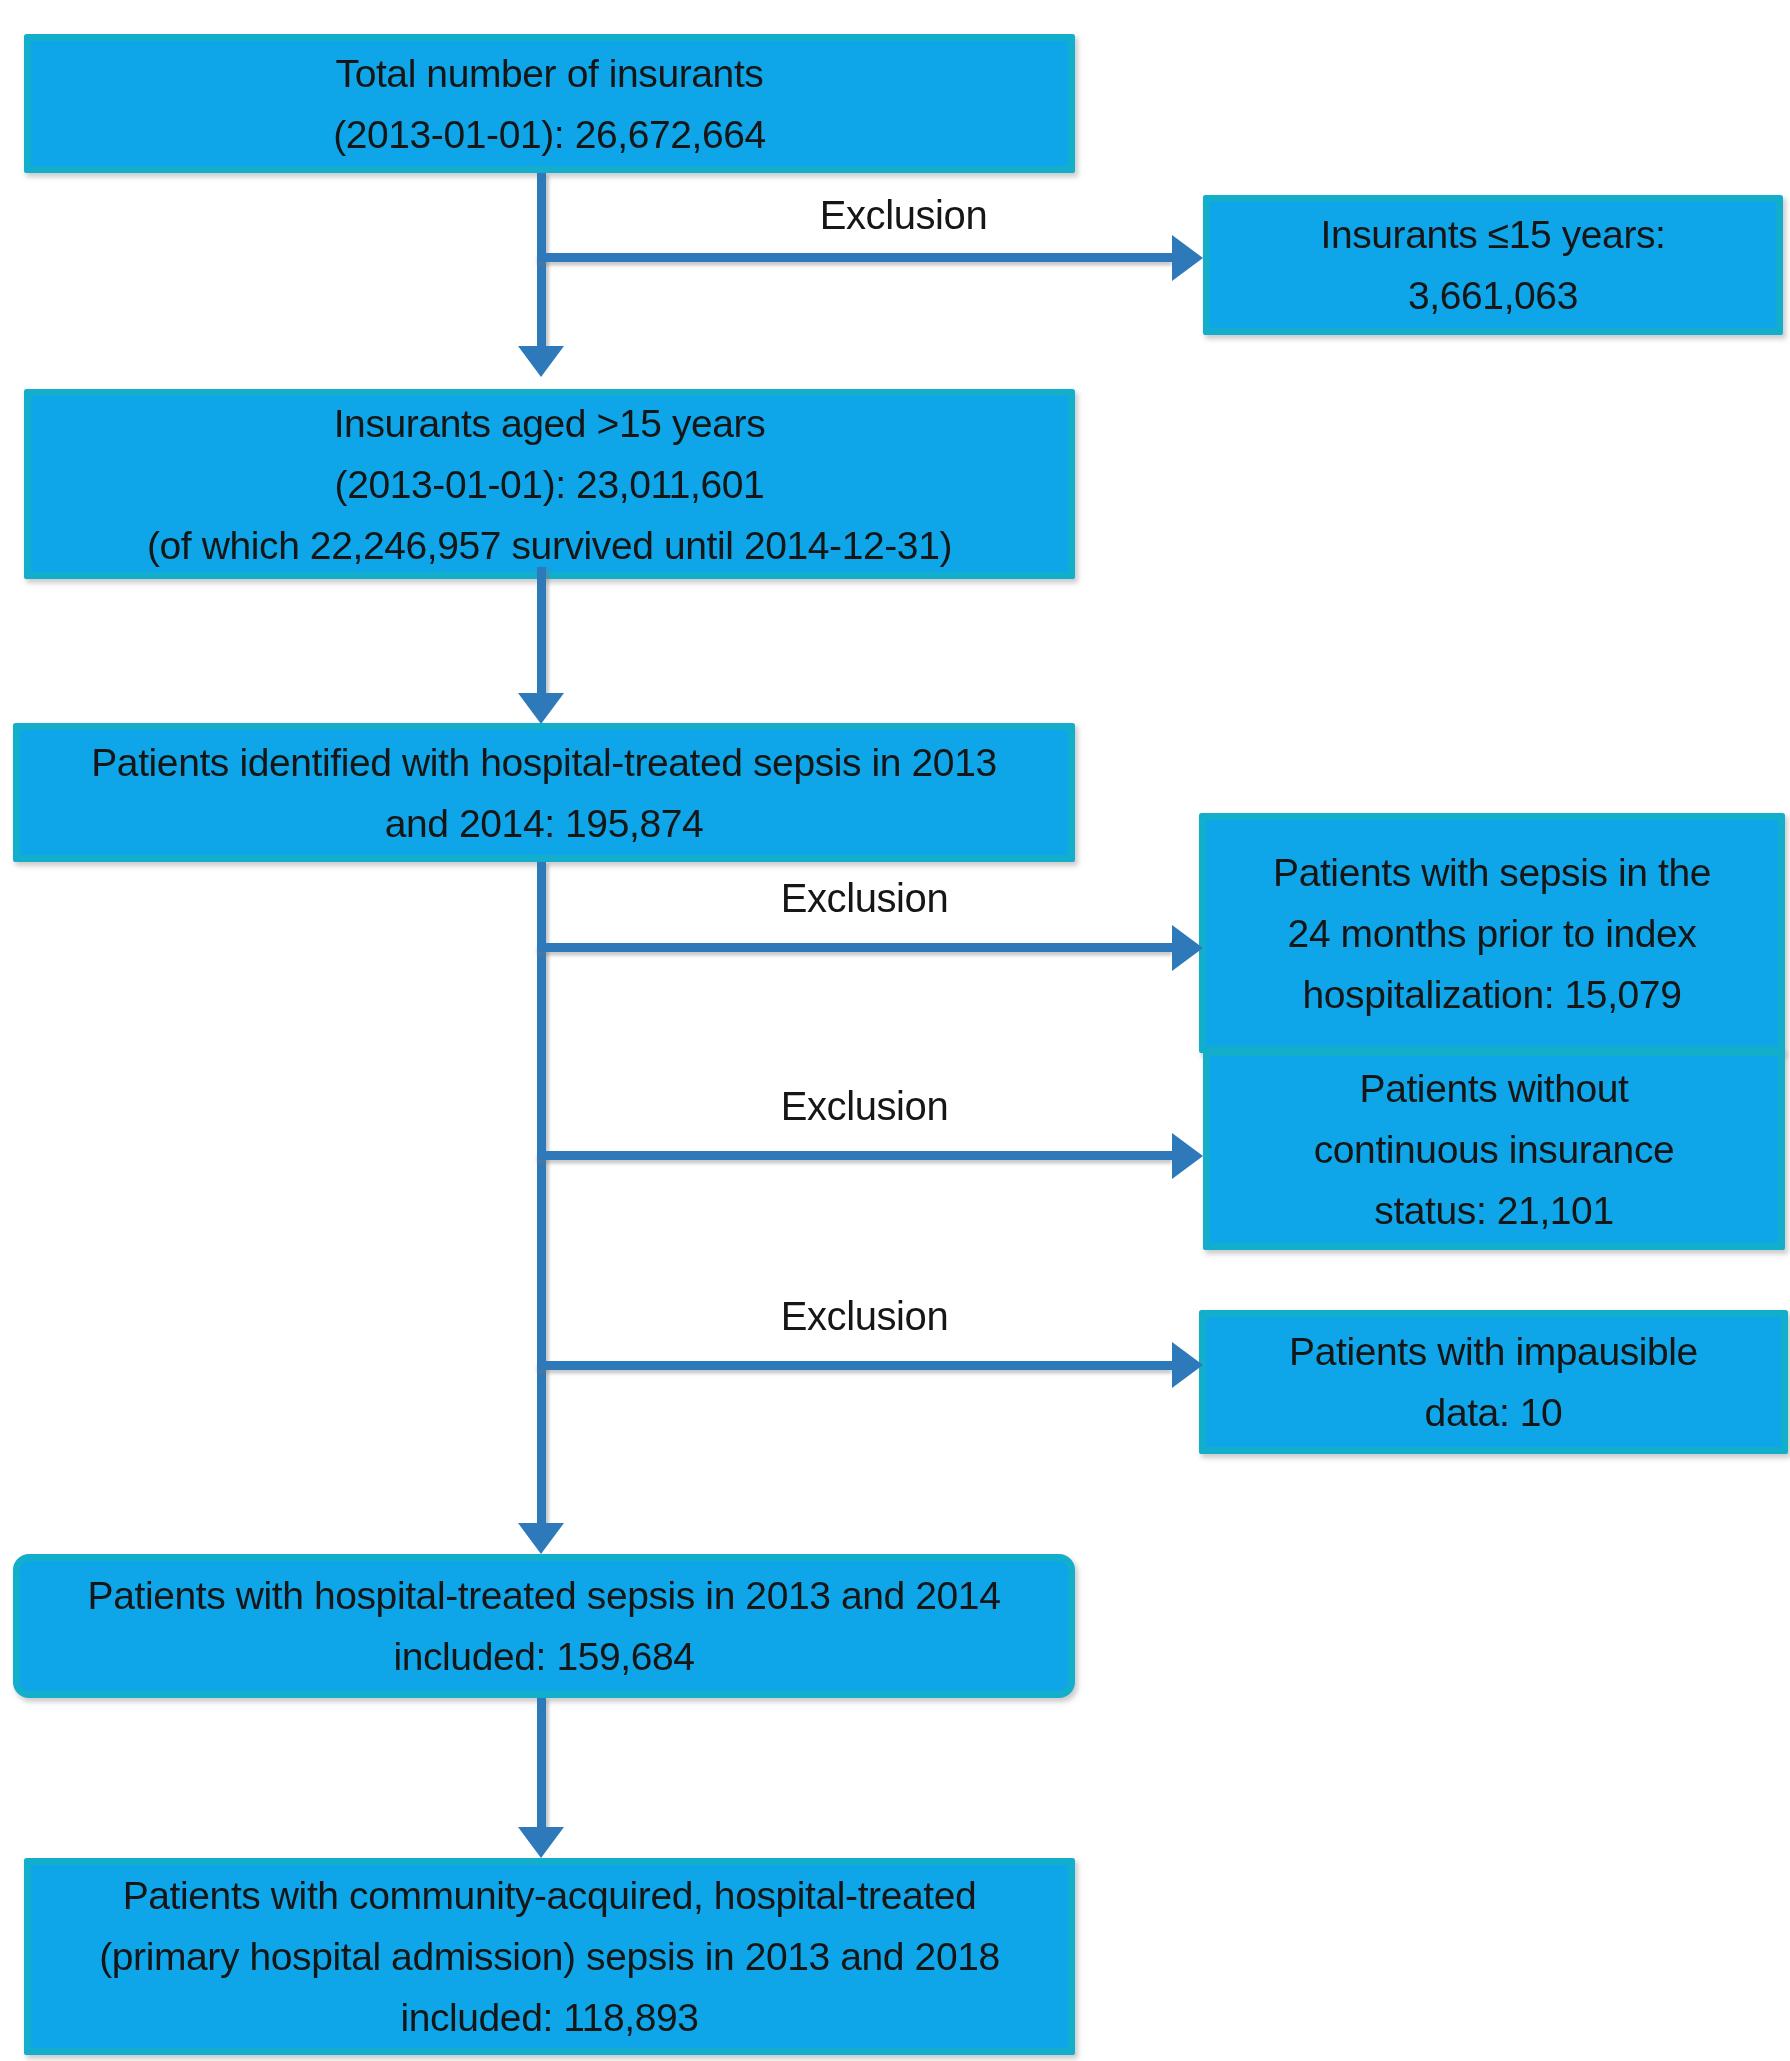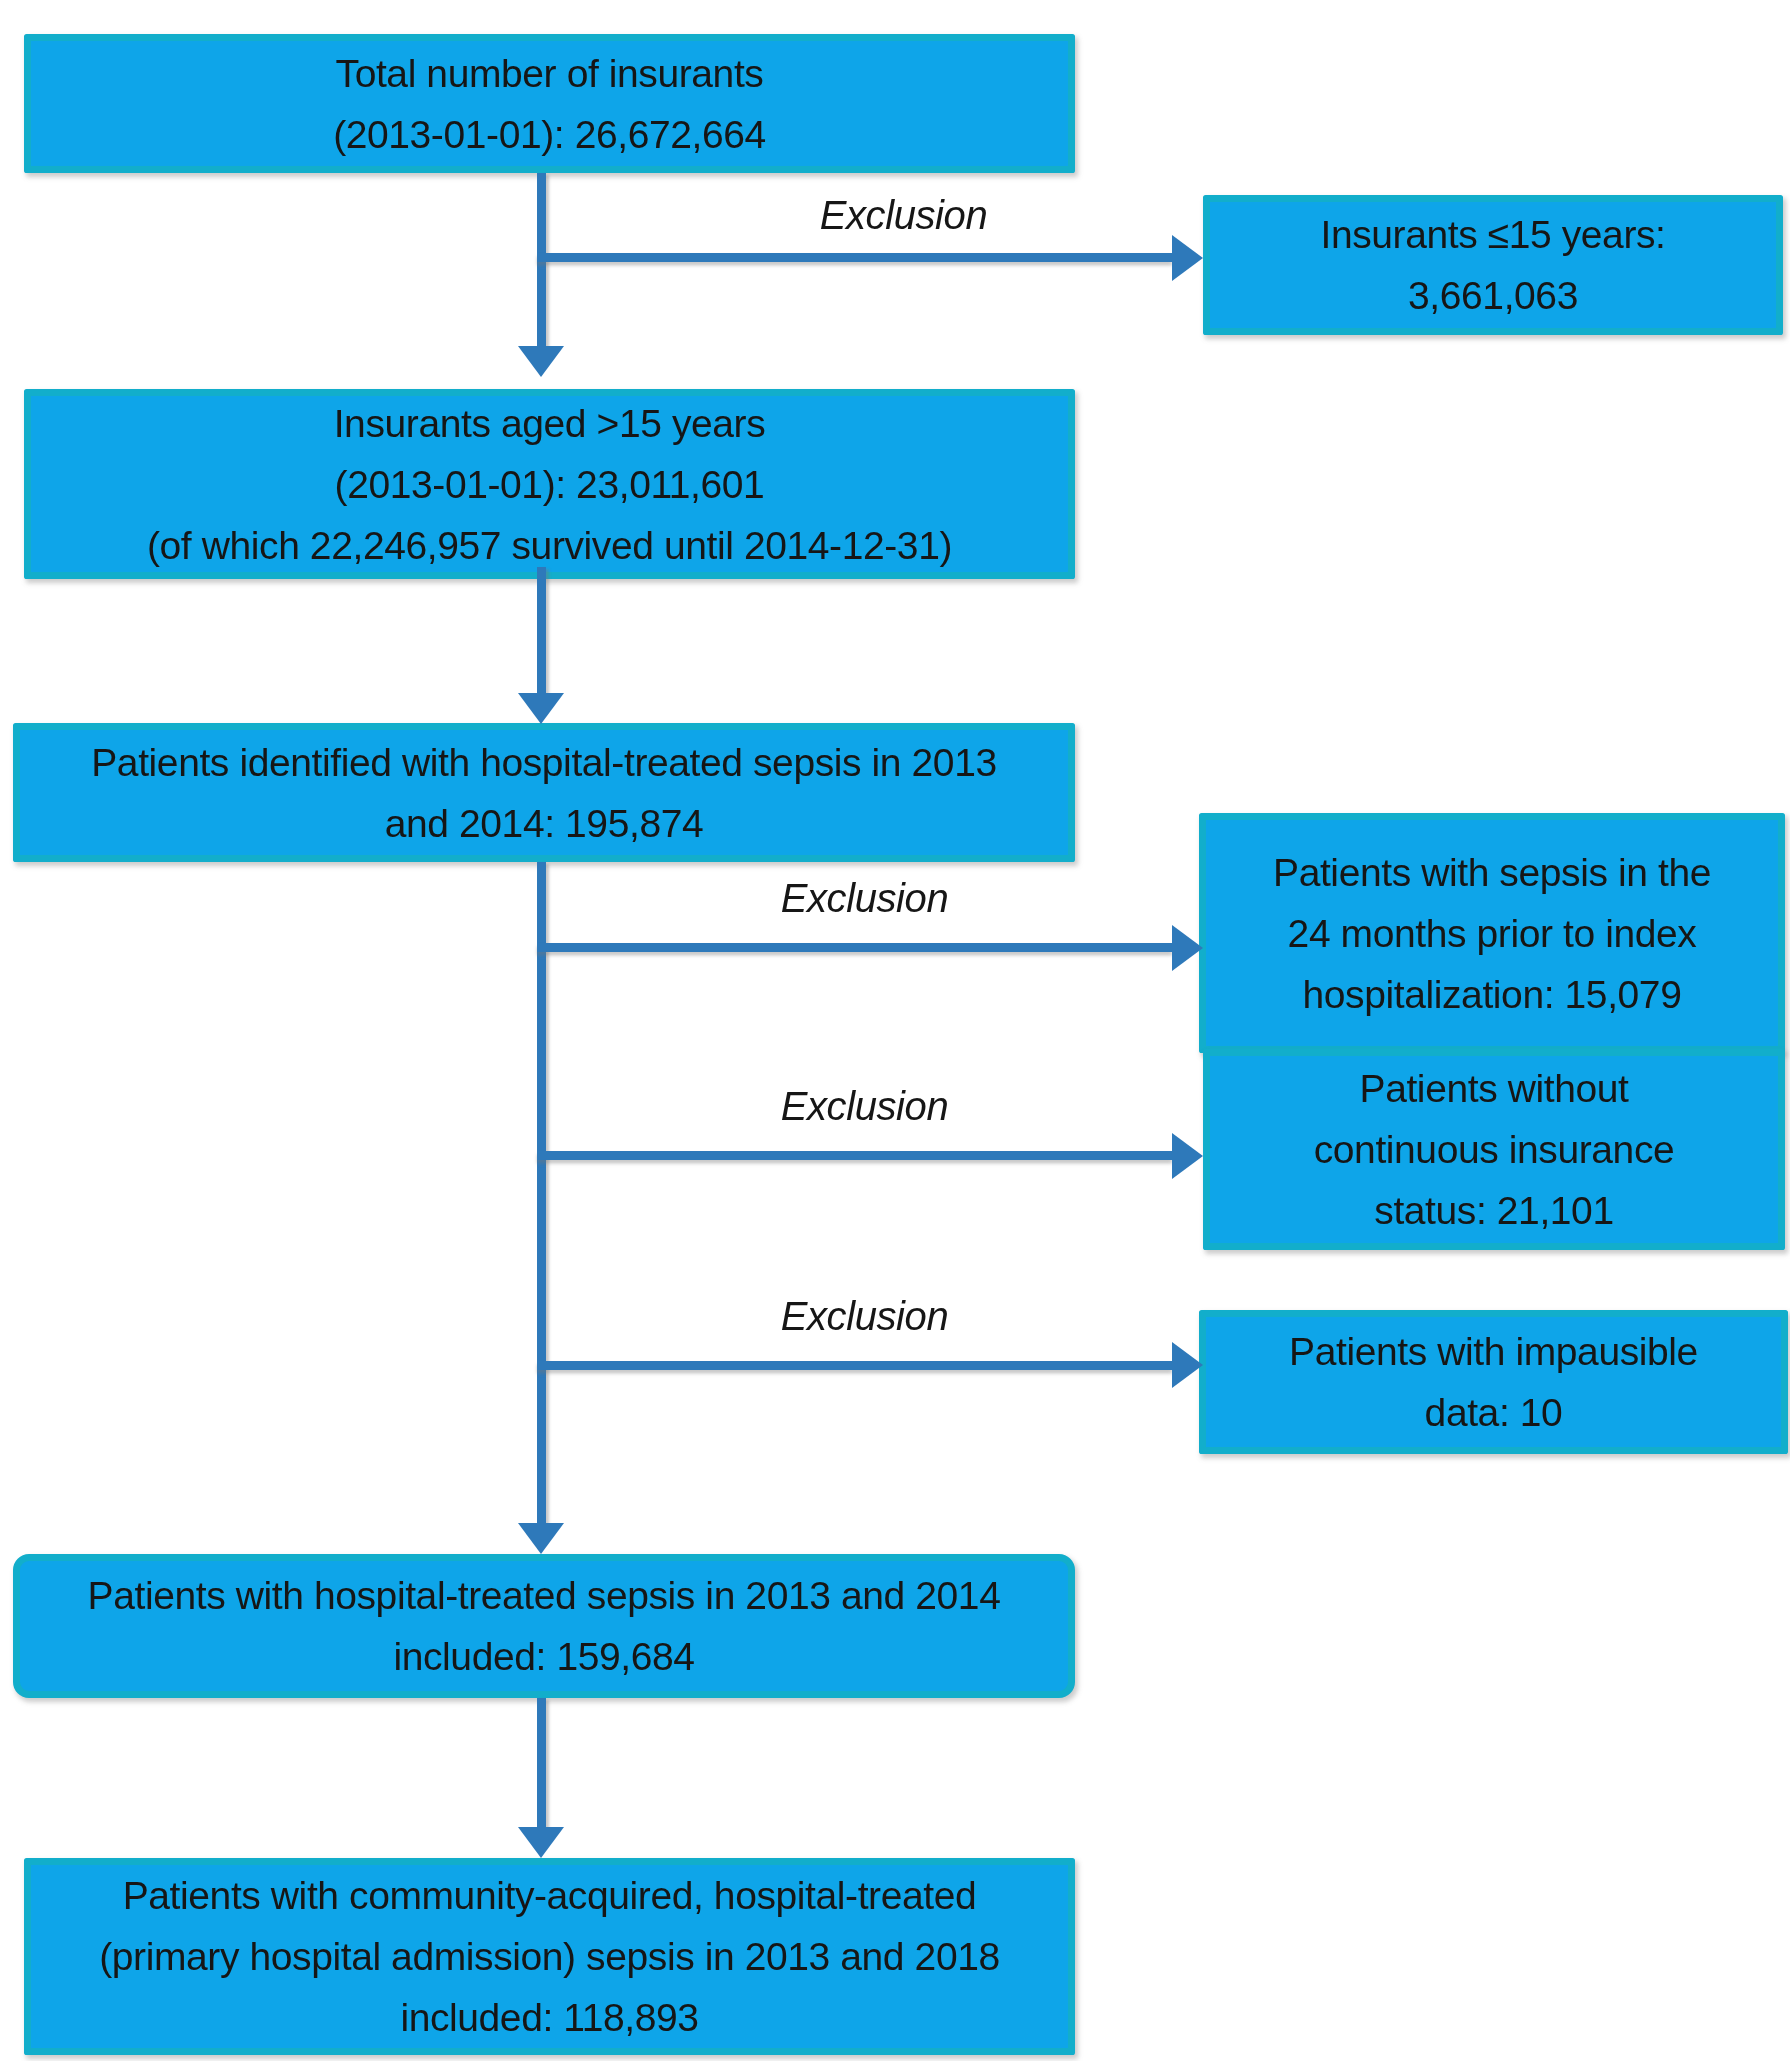--- a/index.html
+++ b/index.html
@@ -59,21 +59,20 @@
     position:absolute;
     width:0;height:0;
     border-top:23px solid transparent;
     border-bottom:23px solid transparent;
     border-left:31px solid var(--blue);
   }
   .excl{
     position:absolute;
     width:257px;
     text-align:center;
-    font-style:italic;
     font-size:40px;
     line-height:51px;
     letter-spacing:-0.4px;
   }
 </style>
 </head>
 <body>
 
 <div class="stage">
 

